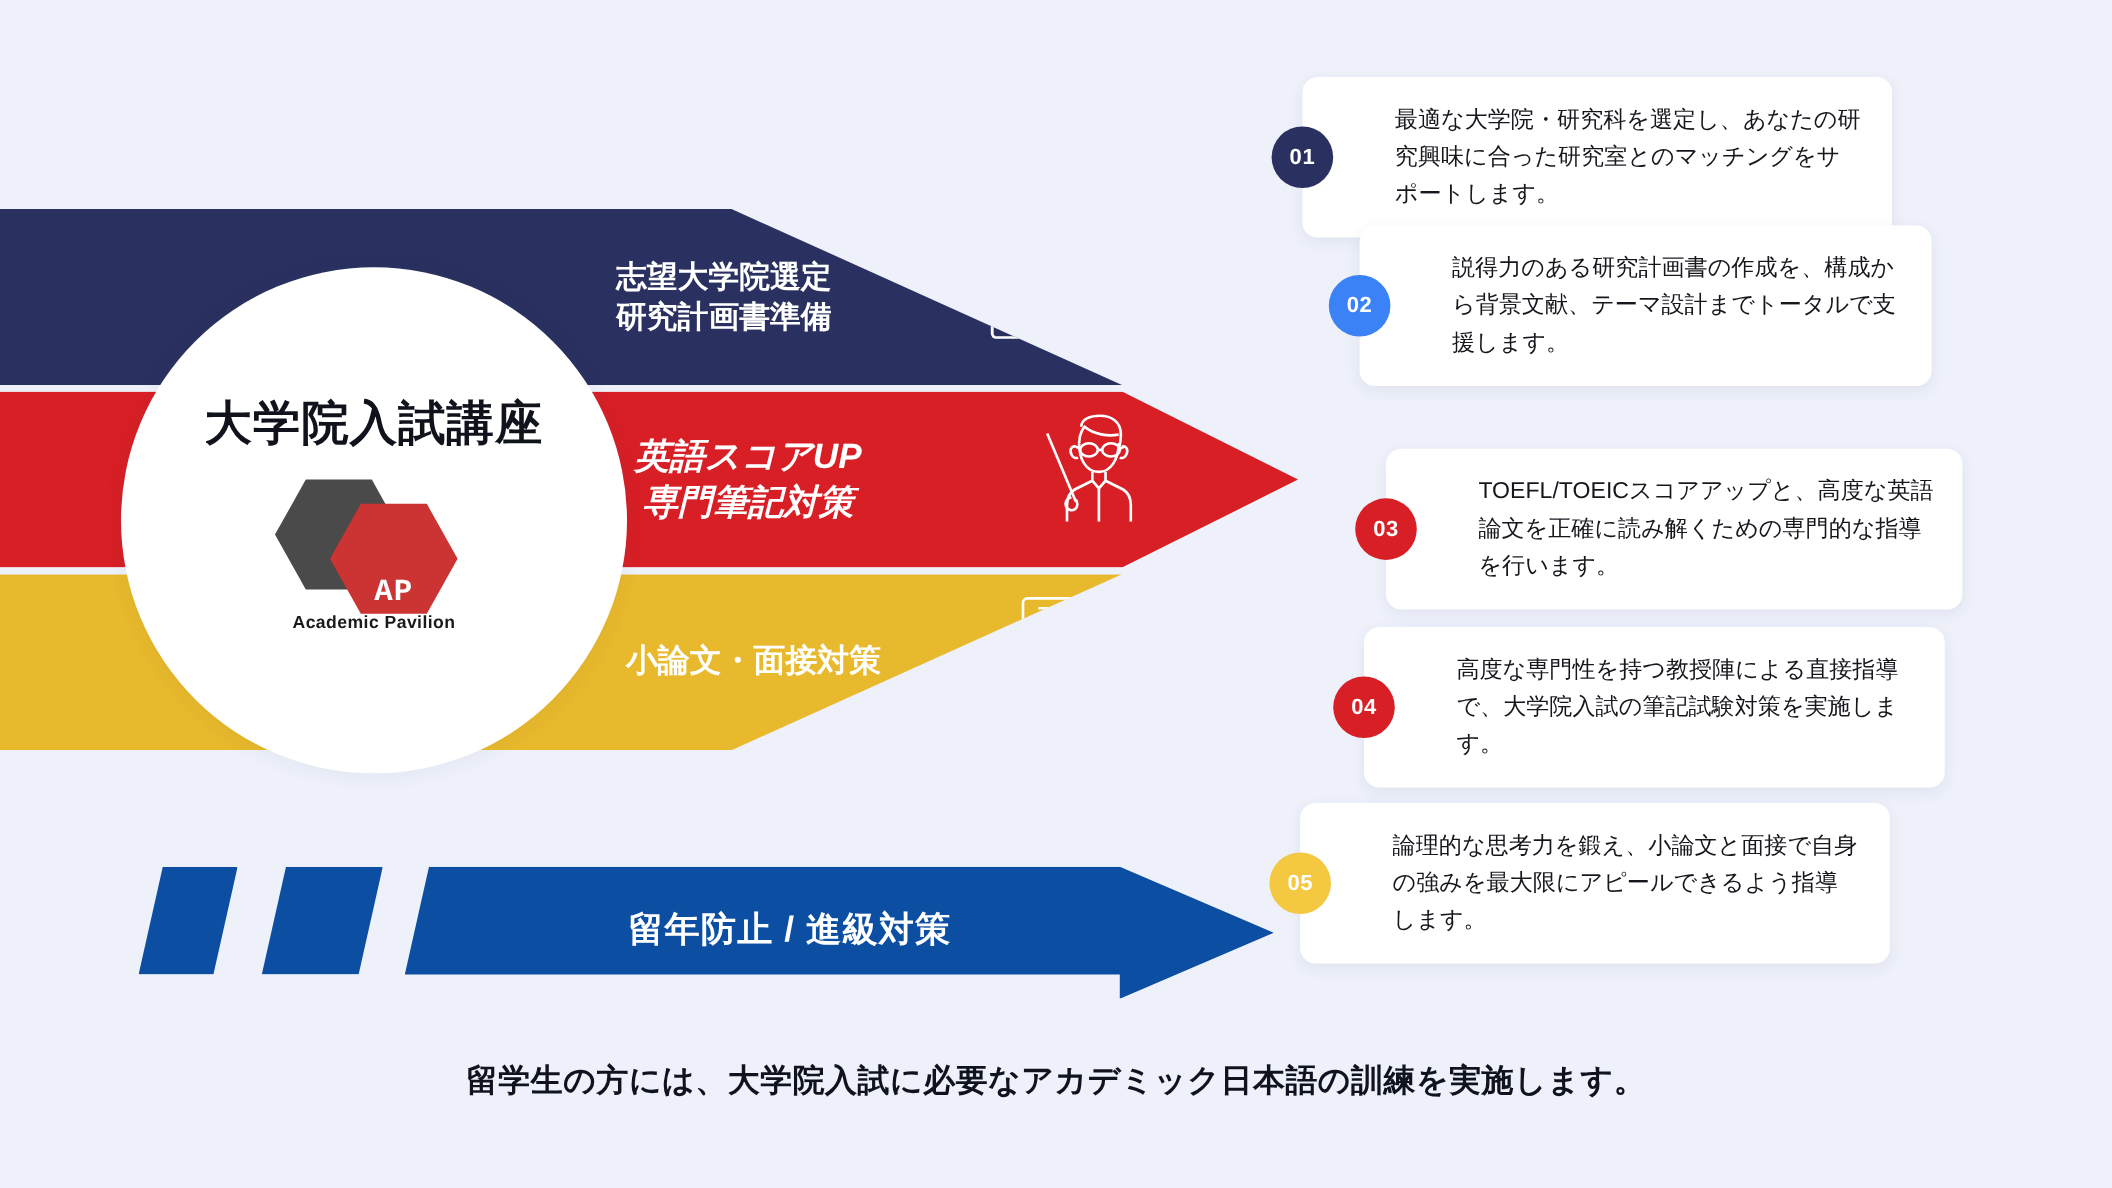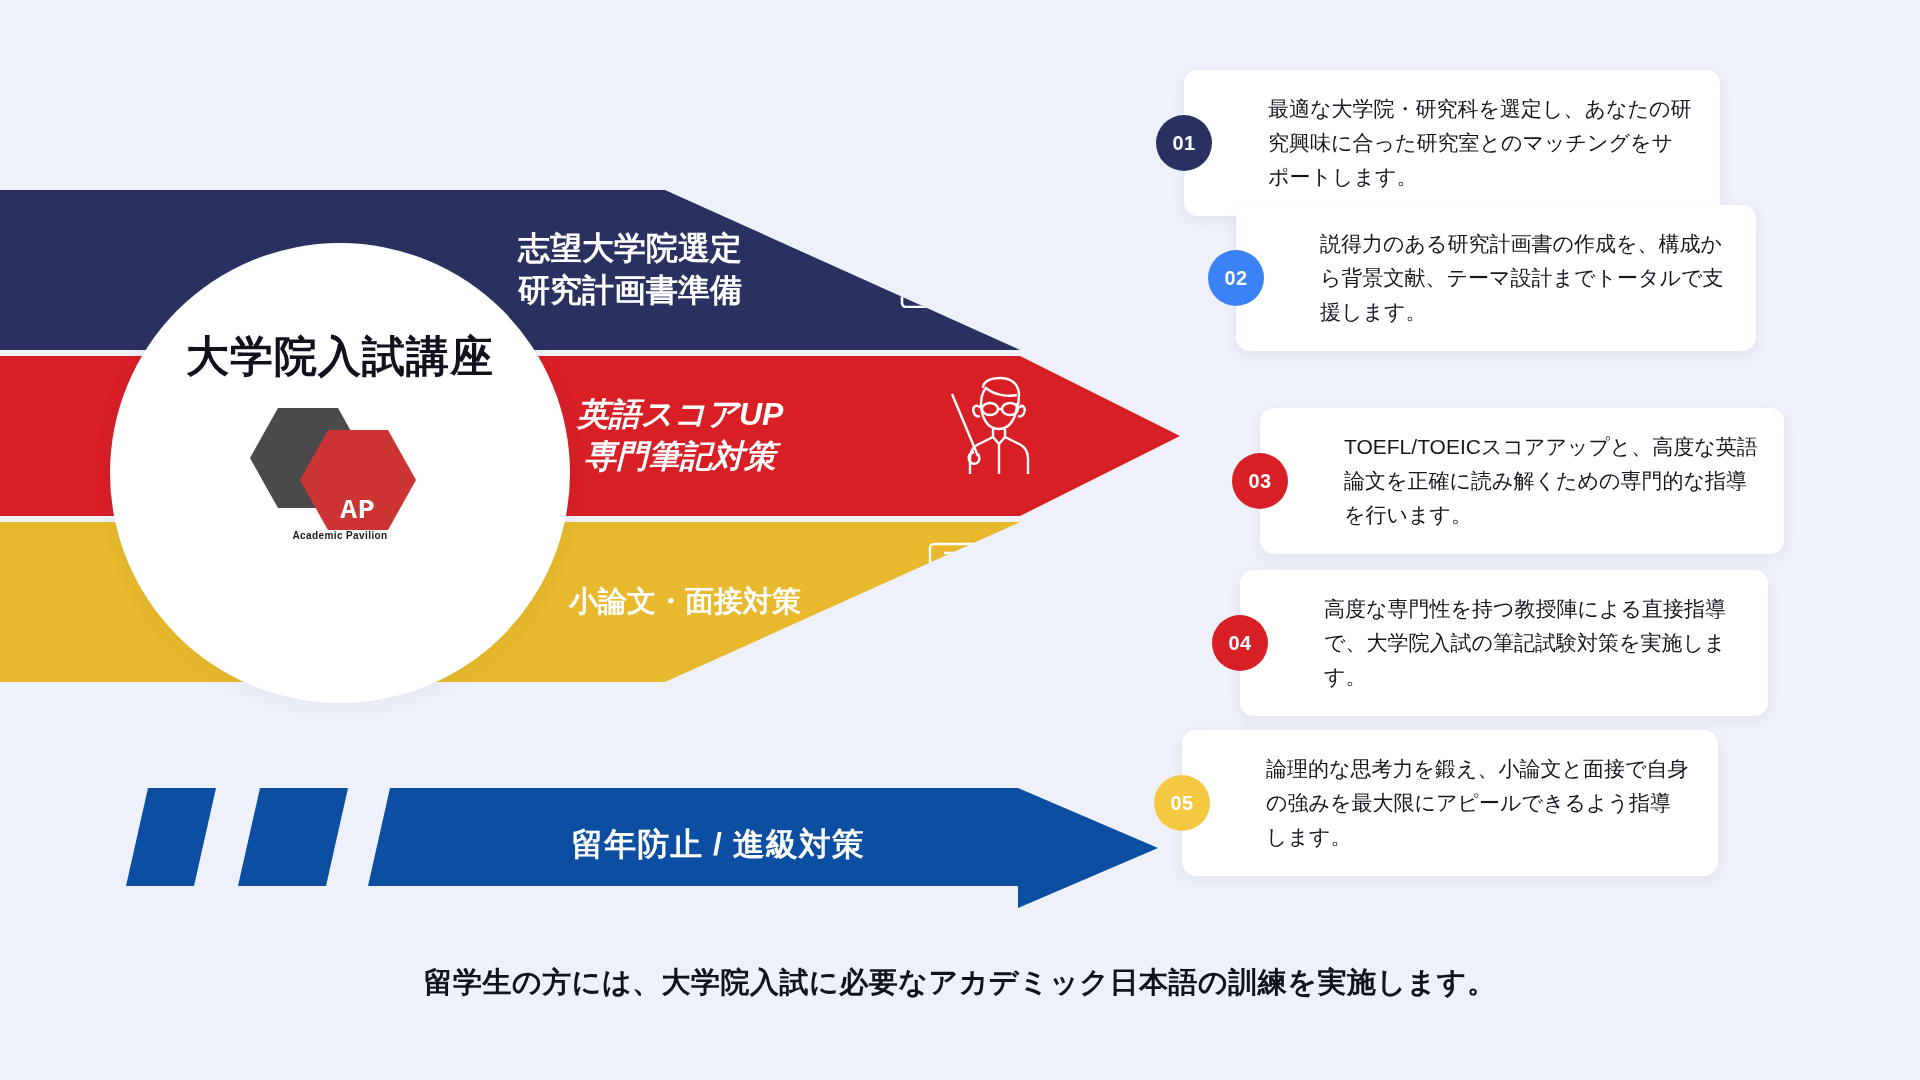--- a/index.html
+++ b/index.html
@@ -14,54 +14,54 @@
   
   .logo-circle{
     position:absolute; left:110px; top:243px;
     width:460px; height:460px; border-radius:50%;
     background:#ffffff;
     z-index:6;
     display:flex; flex-direction:column; align-items:center;
     box-shadow:0 2px 20px rgba(40,50,90,.06);
   }
   .logo-title{
-    margin-top:85px;
+    margin-top:113px;
     font-size:43px; font-weight:700; color:#10131c;
     letter-spacing:1px; white-space:nowrap;
   }
   .logo-mark{ position:relative; width:210px; height:120px; margin-top:20px;font-family:Liberation Mono, monospace; }
   .hex{ position:absolute; width:118px; height:104px; }
   .hex-gray{ left:14px; top:0; }
   .hex-red{ left:64px; top:22px; }
   .hex-label{
     position:absolute; left:64px; top:22px; width:118px; height:104px;
     display:flex; align-items:flex-end; justify-content:center;
     color:#fff; font-size:28px; font-weight:800; letter-spacing:1px;
     padding-bottom:6px;
   }
   .logo-sub{
     margin-top:4px;
-    font-size:10px; font-weight:700; color:#1a1a1a; letter-spacing:.4px;
+    font-size:16px; font-weight:700; color:#1a1a1a; letter-spacing:.4px;
   }
 
   
   .bands{ position:absolute; left:0; top:150px; width:1200px; height:620px; z-index:3; }
   .band{
     position:absolute; left:0; width:1180px; height:160px;
     display:flex; align-items:center;
   }
   .band-1{ top:40px;  background:#2a3160; clip-path:polygon(0 0, 665px 0, 1020px 160px, 0 160px); }
   .band-2{ top:206px; background:#d81f26; clip-path:polygon(0 0, 1020px 0, 1180px 80px, 1020px 160px, 0 160px);font-style:italic; }
   .band-3{ top:372px; background:#e8b92c; clip-path:polygon(0 0, 1020px 0, 665px 160px, 0 160px); }
 
   .band-text{
     position:absolute; color:#fff; font-weight:700;
     line-height:1.30; text-align:center; white-space:pre-line;
   }
-  .band-1 .band-text{ left:460px; width:340px; font-size:32px; }
+  .band-1 .band-text{ left:488px; width:340px; font-size:28px; }
   .band-2 .band-text{ left:520px; width:320px; font-size:32px; }
   .band-3 .band-text{ left:520px; width:330px; font-size:29px; }
 
   .band-icon{ position:absolute; }
   .band-1 .band-icon{ left:900px; top:22px; }
   .band-2 .band-icon{ left:940px; top:20px; }
   .band-3 .band-icon{ left:890px; top:18px; }
 
   
   .blue-row{ position:absolute; left:0; top:788px; width:1200px; height:120px; z-index:3; }

